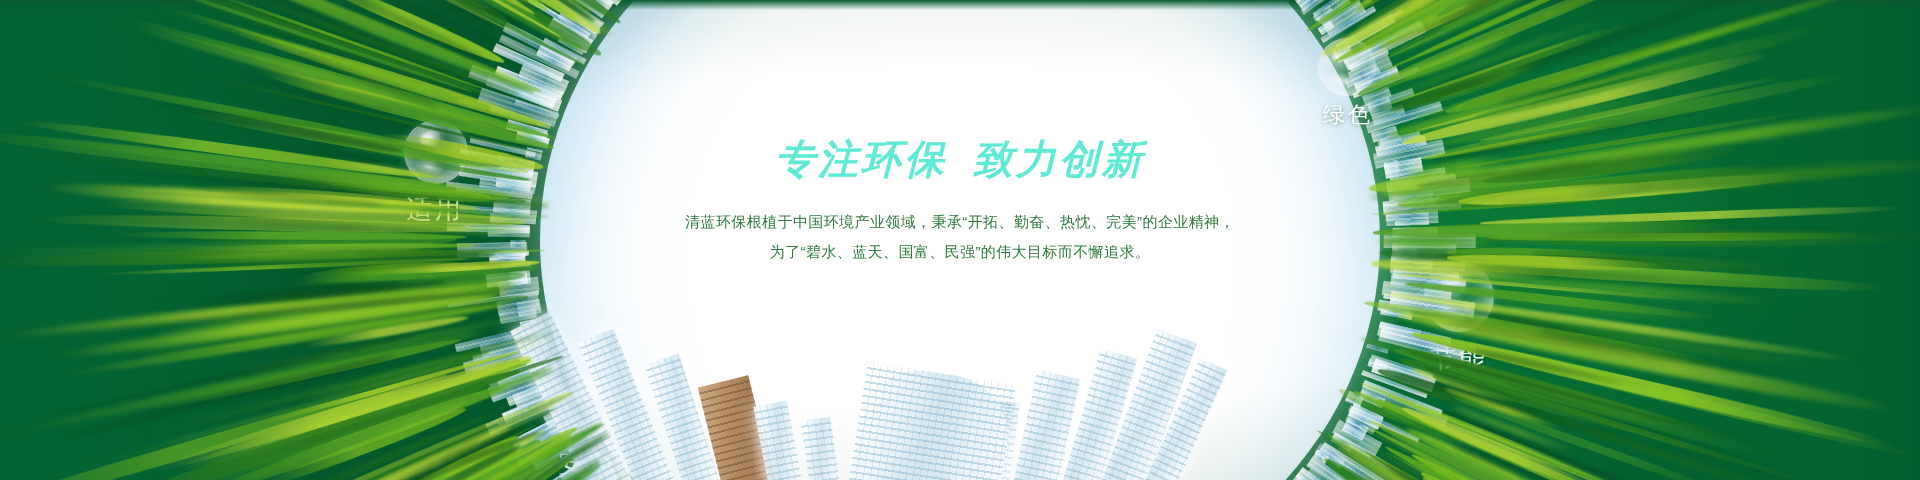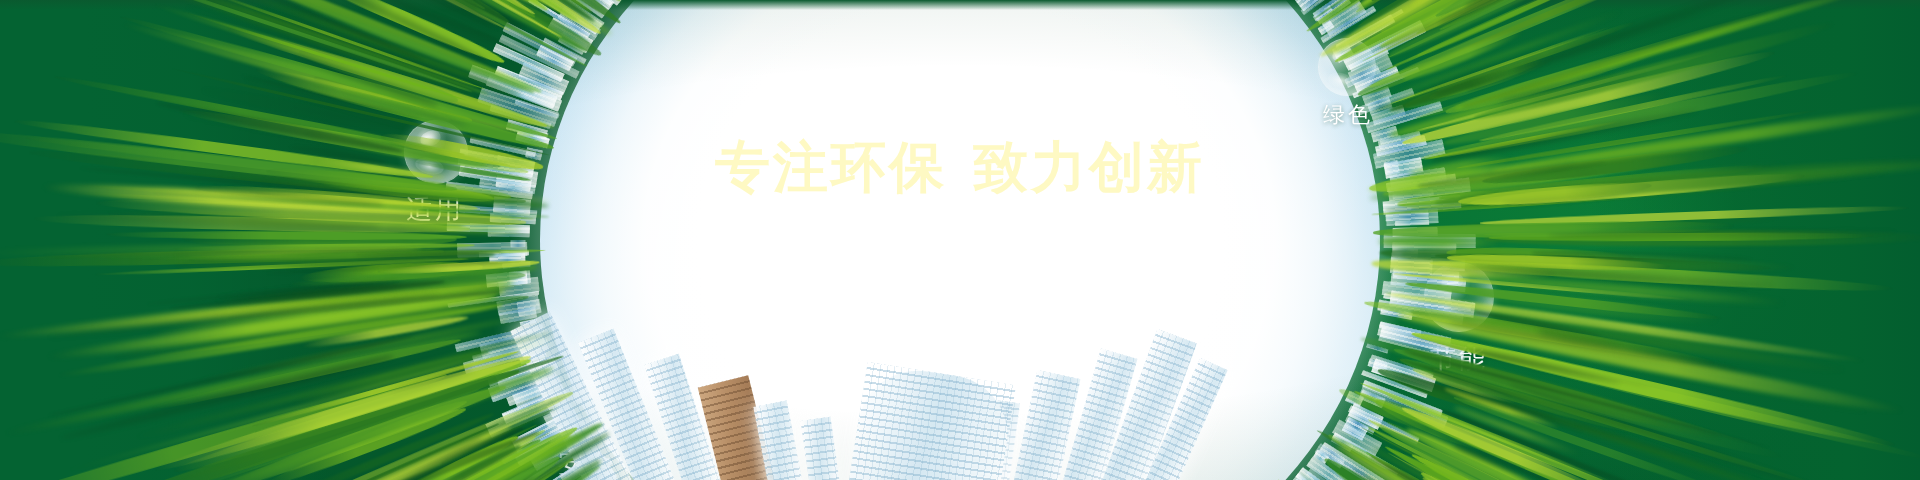--- a/index.html
+++ b/index.html
@@ -192,27 +192,28 @@
   
   .text-block {
     position: absolute;
     left: 0;
     right: 0;
     top: 138px;
     text-align: center;
     z-index: 40;
   }
   .headline {
-    font-size: 55px;
+    font-size: 40px;
     font-weight: 700;
-    color: #fef9c3;
+    color: #5eead4;
     letter-spacing: 3px;
     line-height: 1.08;
     white-space: nowrap;
     text-shadow: 1px 1px 0 rgba(255,255,255,0.5);
+    font-style: italic;
   }
   .headline .gap { display: inline-block; width: 26px; }
   .subhead {
     margin-top: 9px;
     font-size: 15.5px;
     color: #2f7d3a;
     letter-spacing: 0.9px;
     white-space: nowrap;
     font-weight: 400;
   }
@@ -867,19 +868,23 @@
       <div class="hilite"></div>
         <div class="hilite2"></div>
     </div>
     <div class="bubble-label" style="left:-72px; top:80px; width:214px; text-align:center;">节能</div>
   </div>
 
   <div class="text-block">
     <div class="headline">
       <span>专注环保</span><span class="gap"></span><span>致力创新</span>
     </div>
+    <div class="body-copy">
+      <div>清蓝环保根植于中国环境产业领域，秉承“开拓、勤奋、热忱、完美”的企业精神，</div>
+      <div>为了“碧水、蓝天、国富、民强”的伟大目标而不懈追求。</div>
+    </div>
   </div>
 
   <div class="vignette"></div>
   <div class="edge-left"></div>
   <div class="edge-right"></div>
   <div class="top-strip"></div>
 </div>
 
 </body></html>

